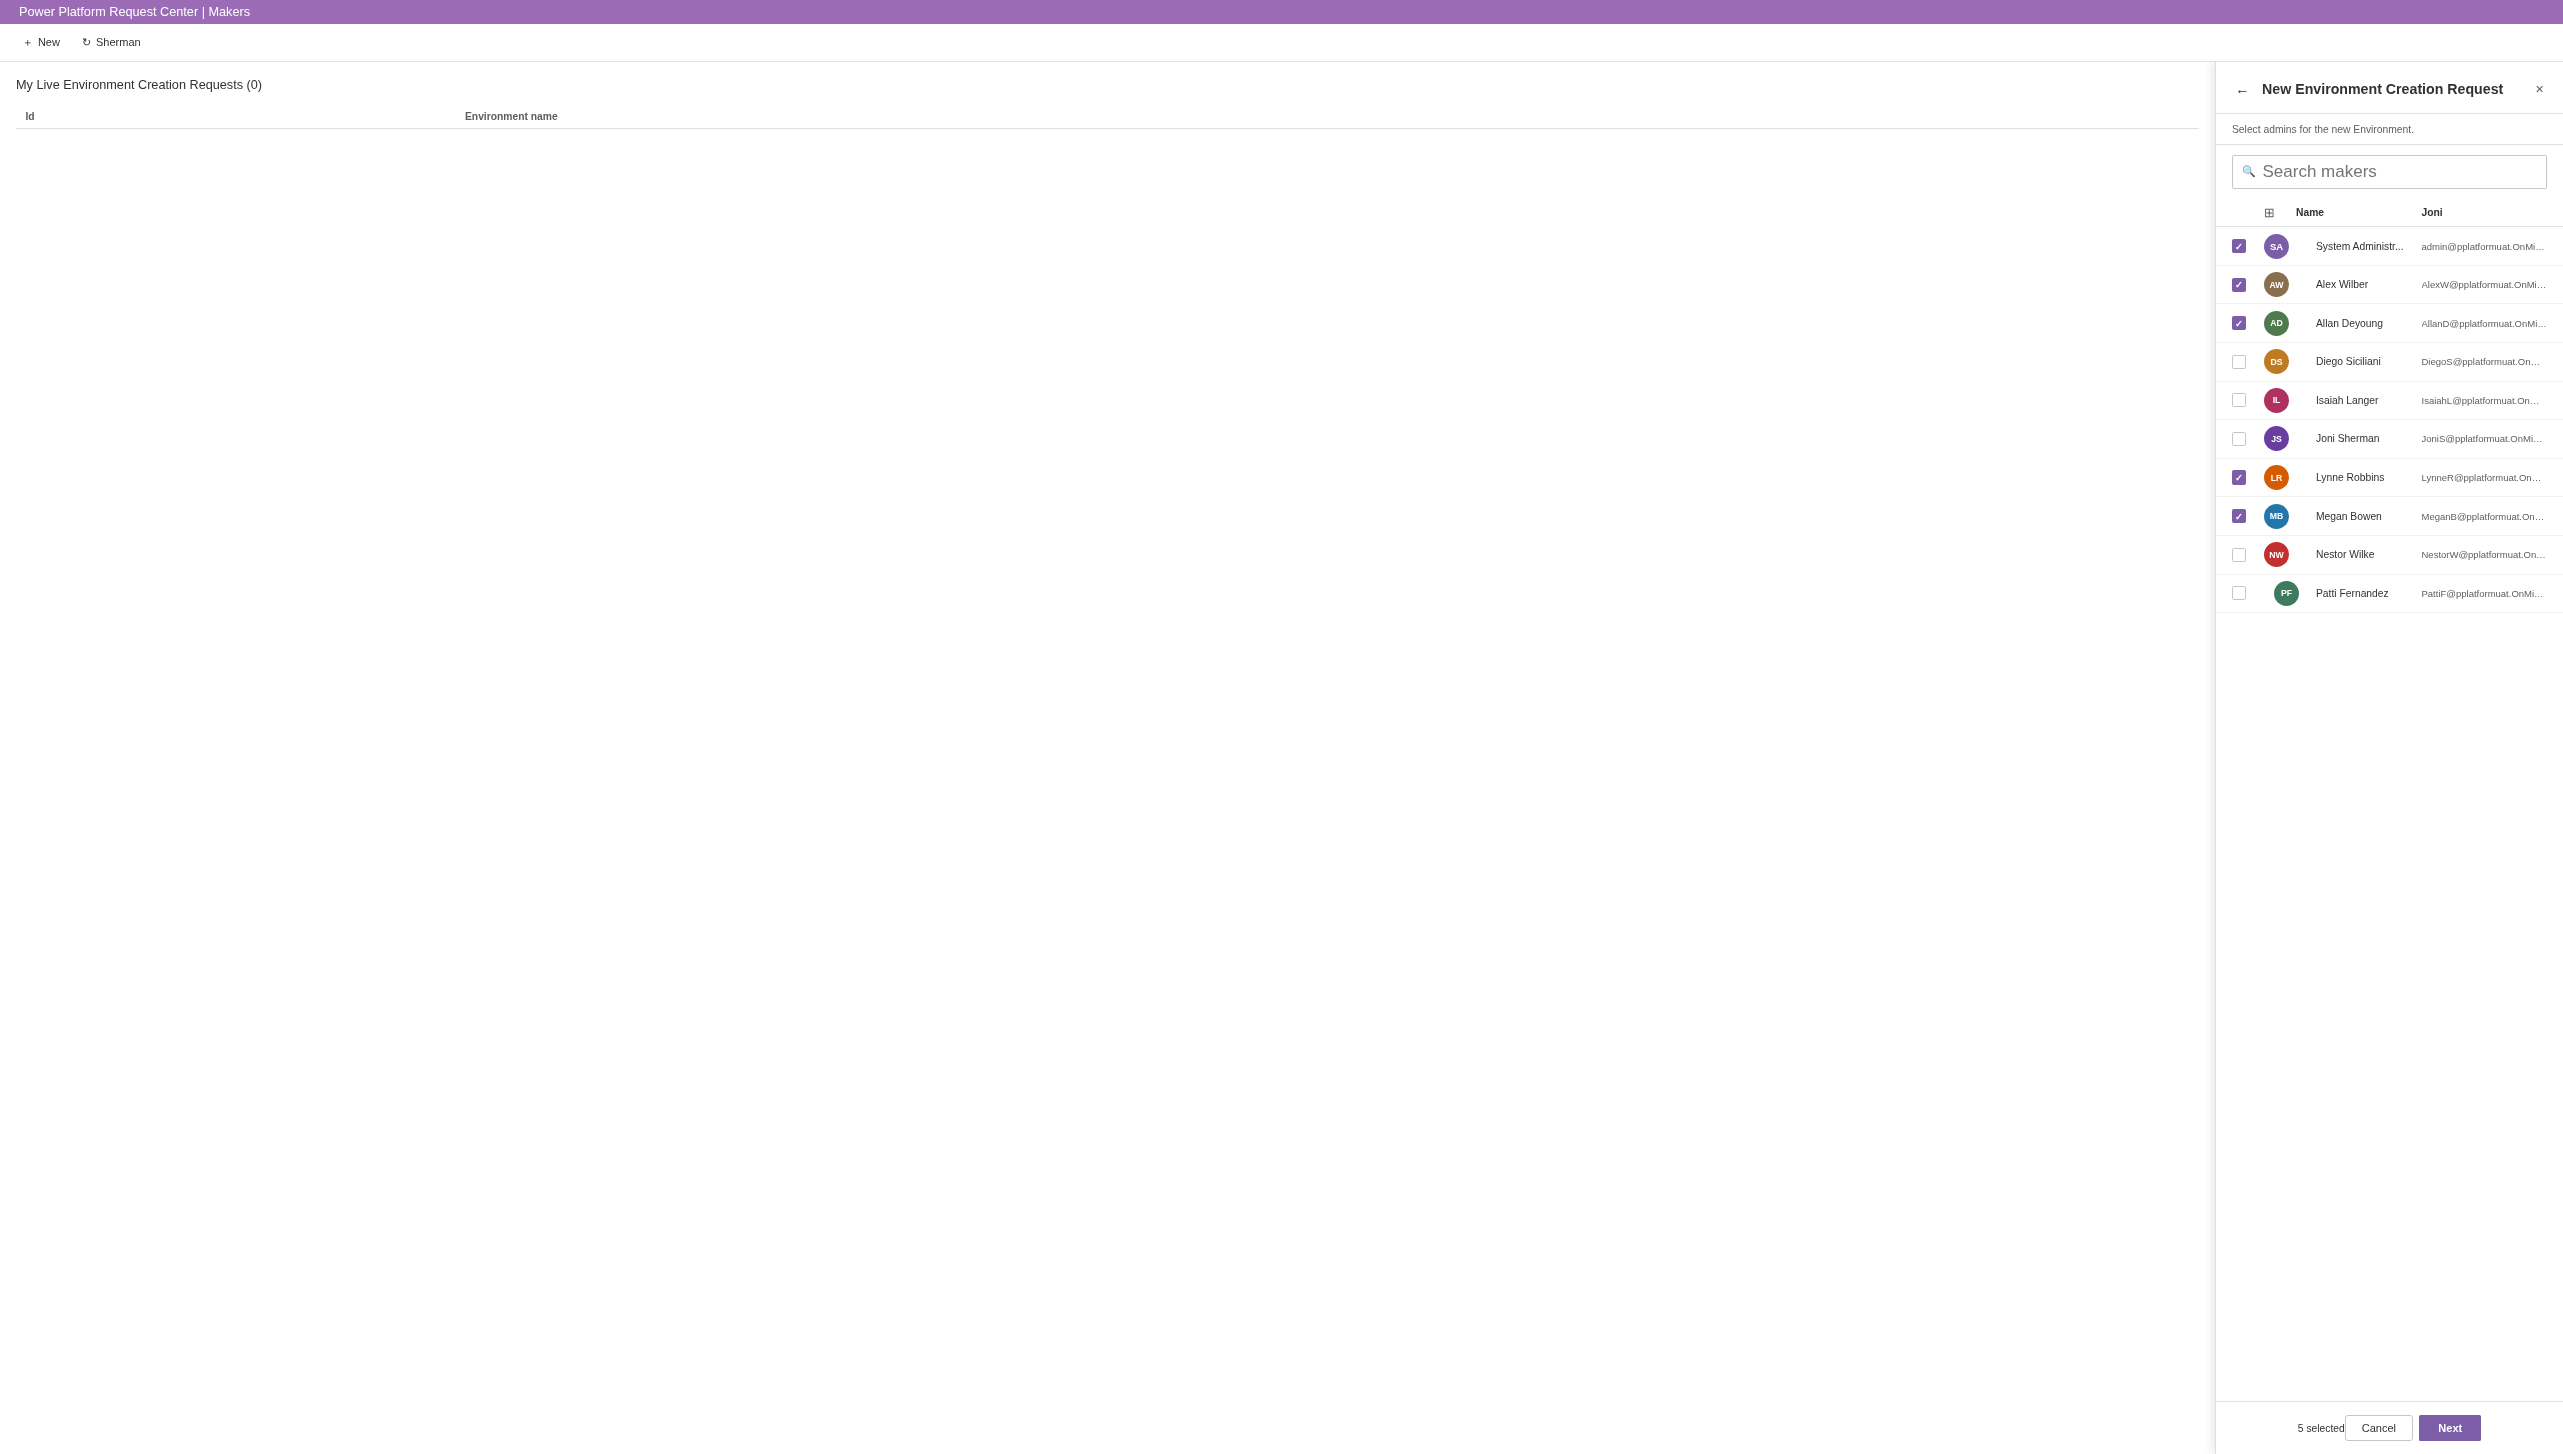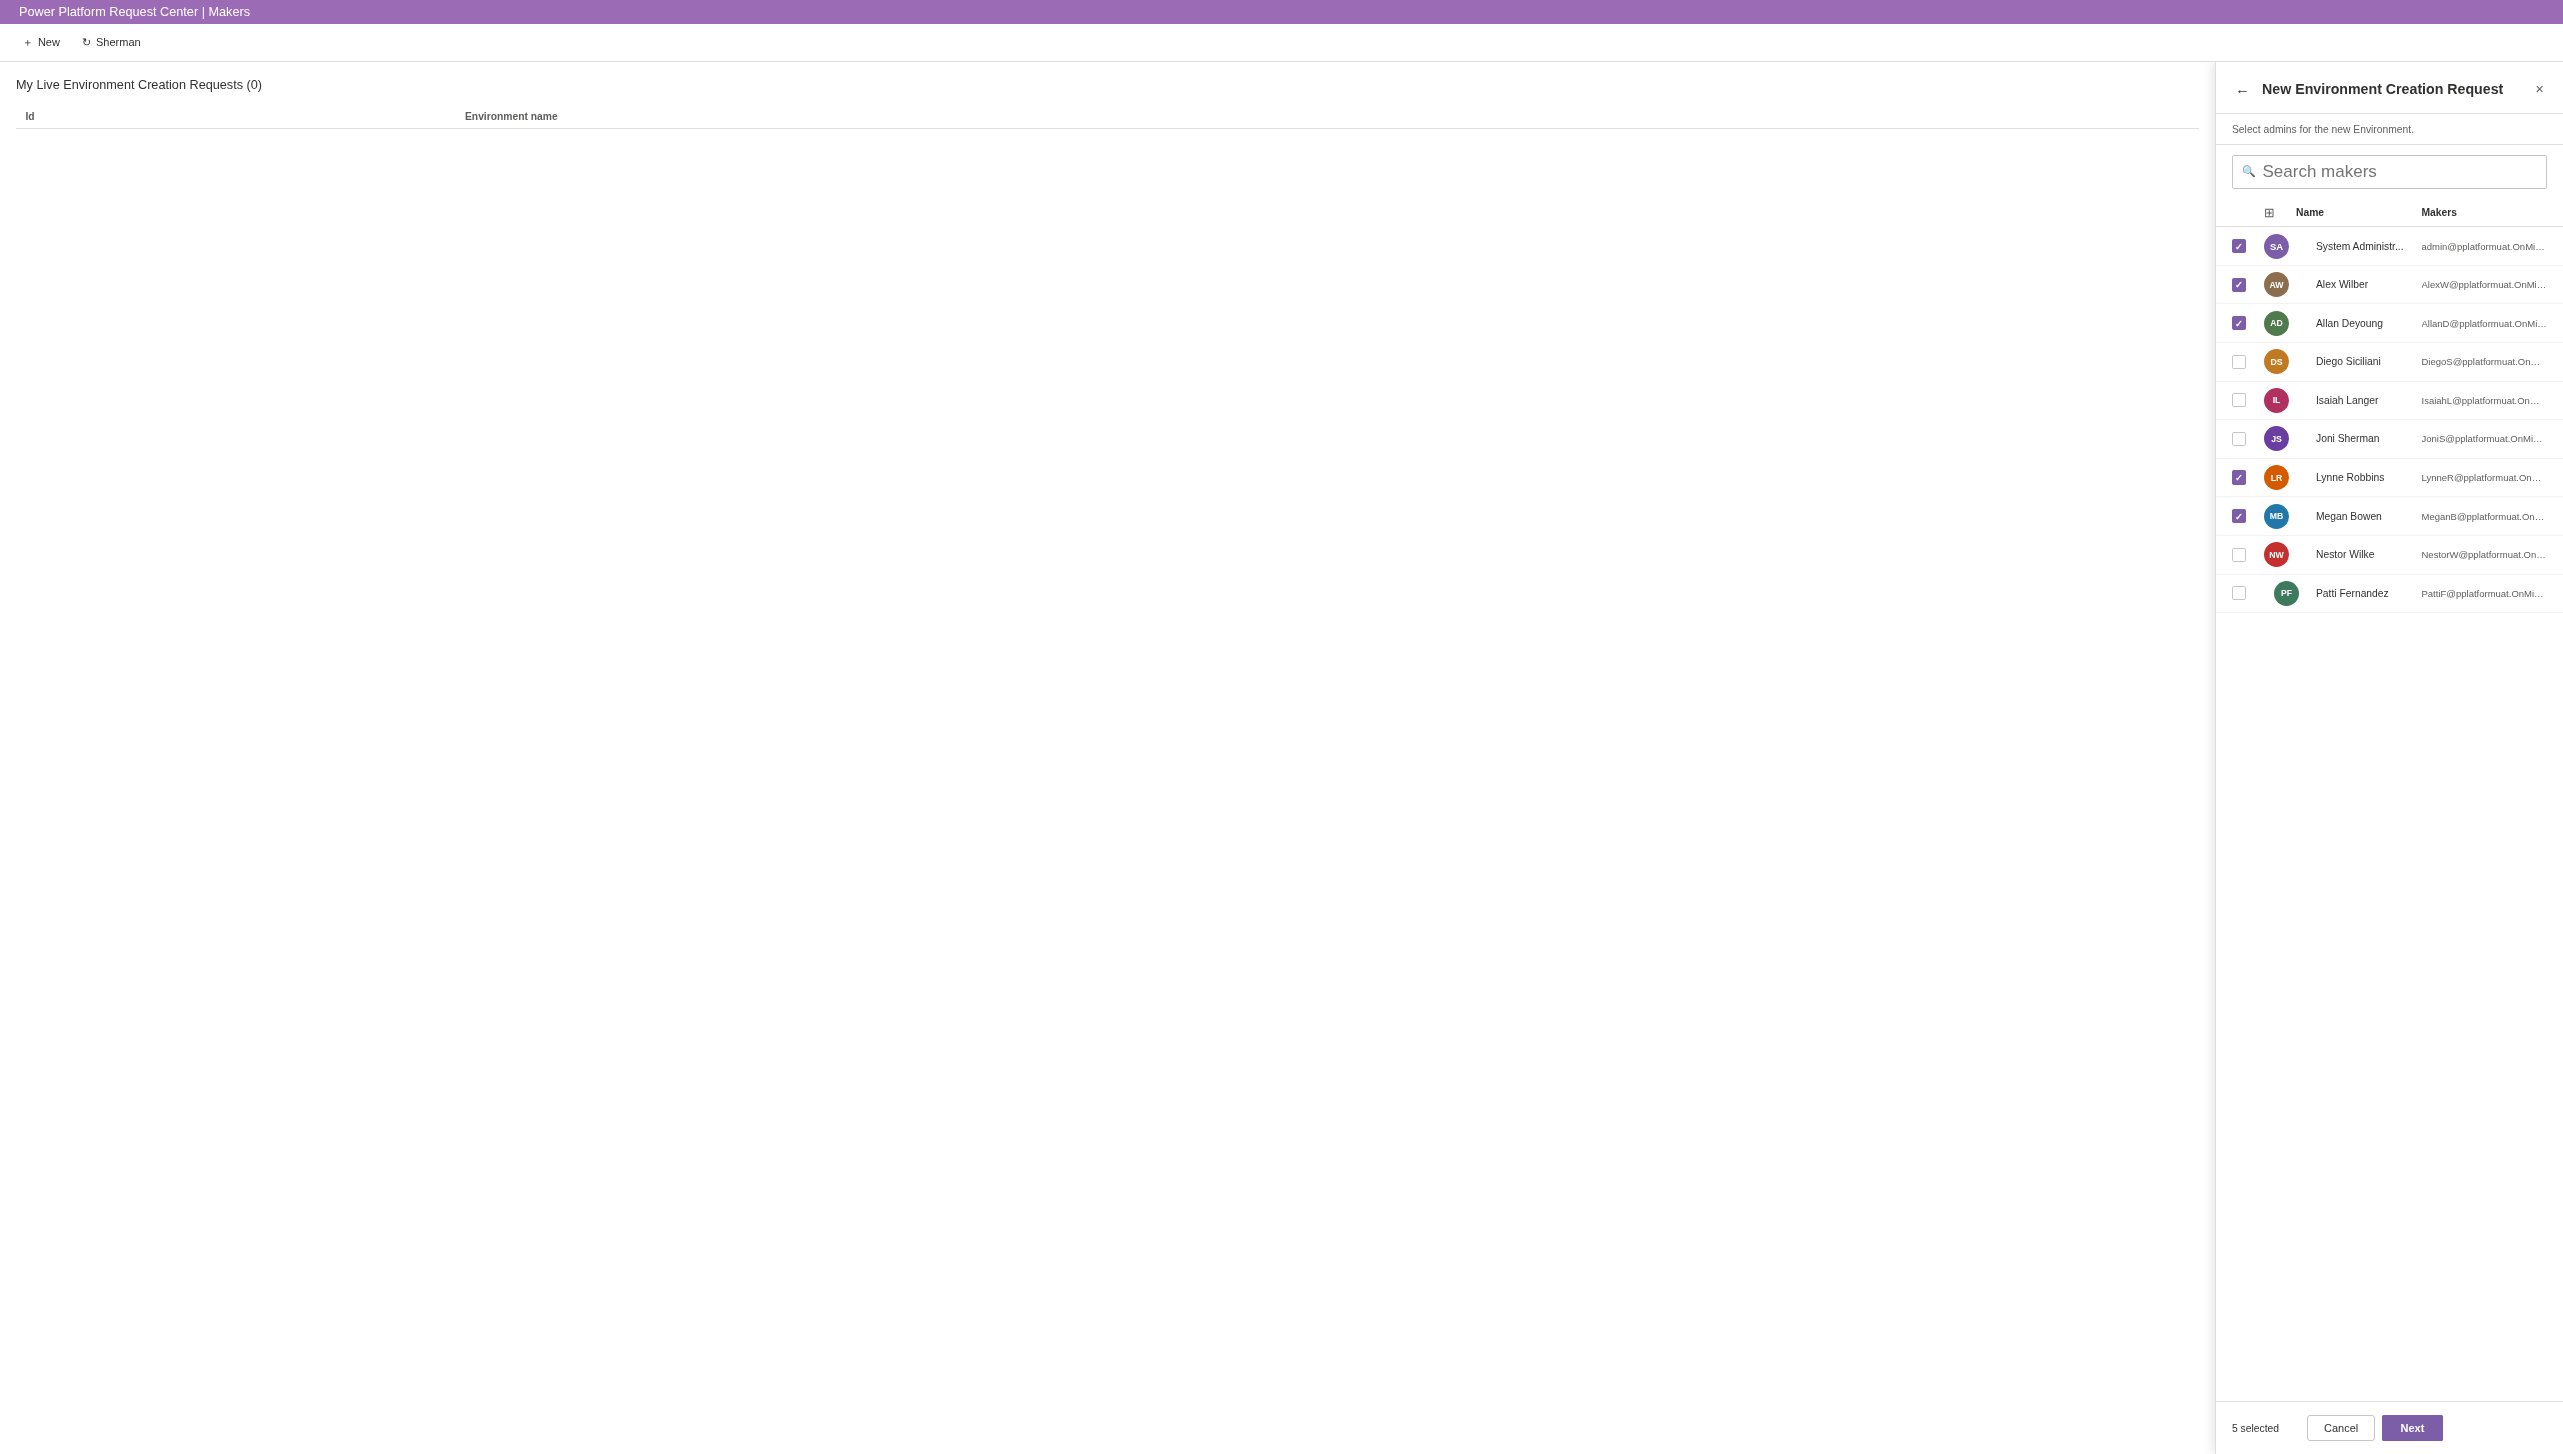--- a/index.html
+++ b/index.html
@@ -227,23 +227,22 @@
       overflow: hidden;
       text-overflow: ellipsis;
     }
 
     
     .panel-footer {
       padding: 12.7px 16px;
       border-top: 0.8px solid #e1dfdd;
       display: flex;
       align-items: center;
-      justify-content: flex-start;
-      flex-shrink: 0;
-      gap: 28px;
+      justify-content: center;
+      flex-shrink: 0;
     }
     .selected-count {
       font-size: 10.3px;
       color: #323130;
     }
     .footer-buttons {
       display: flex;
       gap: 6.3px;
     }
     .btn-cancel {
@@ -328,21 +327,21 @@
       <span class="search-icon">🔍</span>
       <input type="text" placeholder="Search makers" style="">
     </div>
 
     <div class="people-list-header">
       <div></div>
       <div>
         <span style="font-size:12.7px; color:#605e5c;">⊞</span>
       </div>
       <div class="col-header">Name</div>
-      <div class="col-header">Makers</div>
+      <div class="col-header">Joni</div>
     </div>
 
     <div class="people-list" id="people-list">
     <div class="person-row">
           <div class="checkbox checked"></div>
           <div class="avatar avatar-initials" style="background: rgb(123, 94, 167);">SA</div>
           <span class="person-name">System Administr...</span>
           <span class="person-email">admin@pplatformuat.OnMicrosoft.co...</span>
         </div>
         <div class="person-row">

